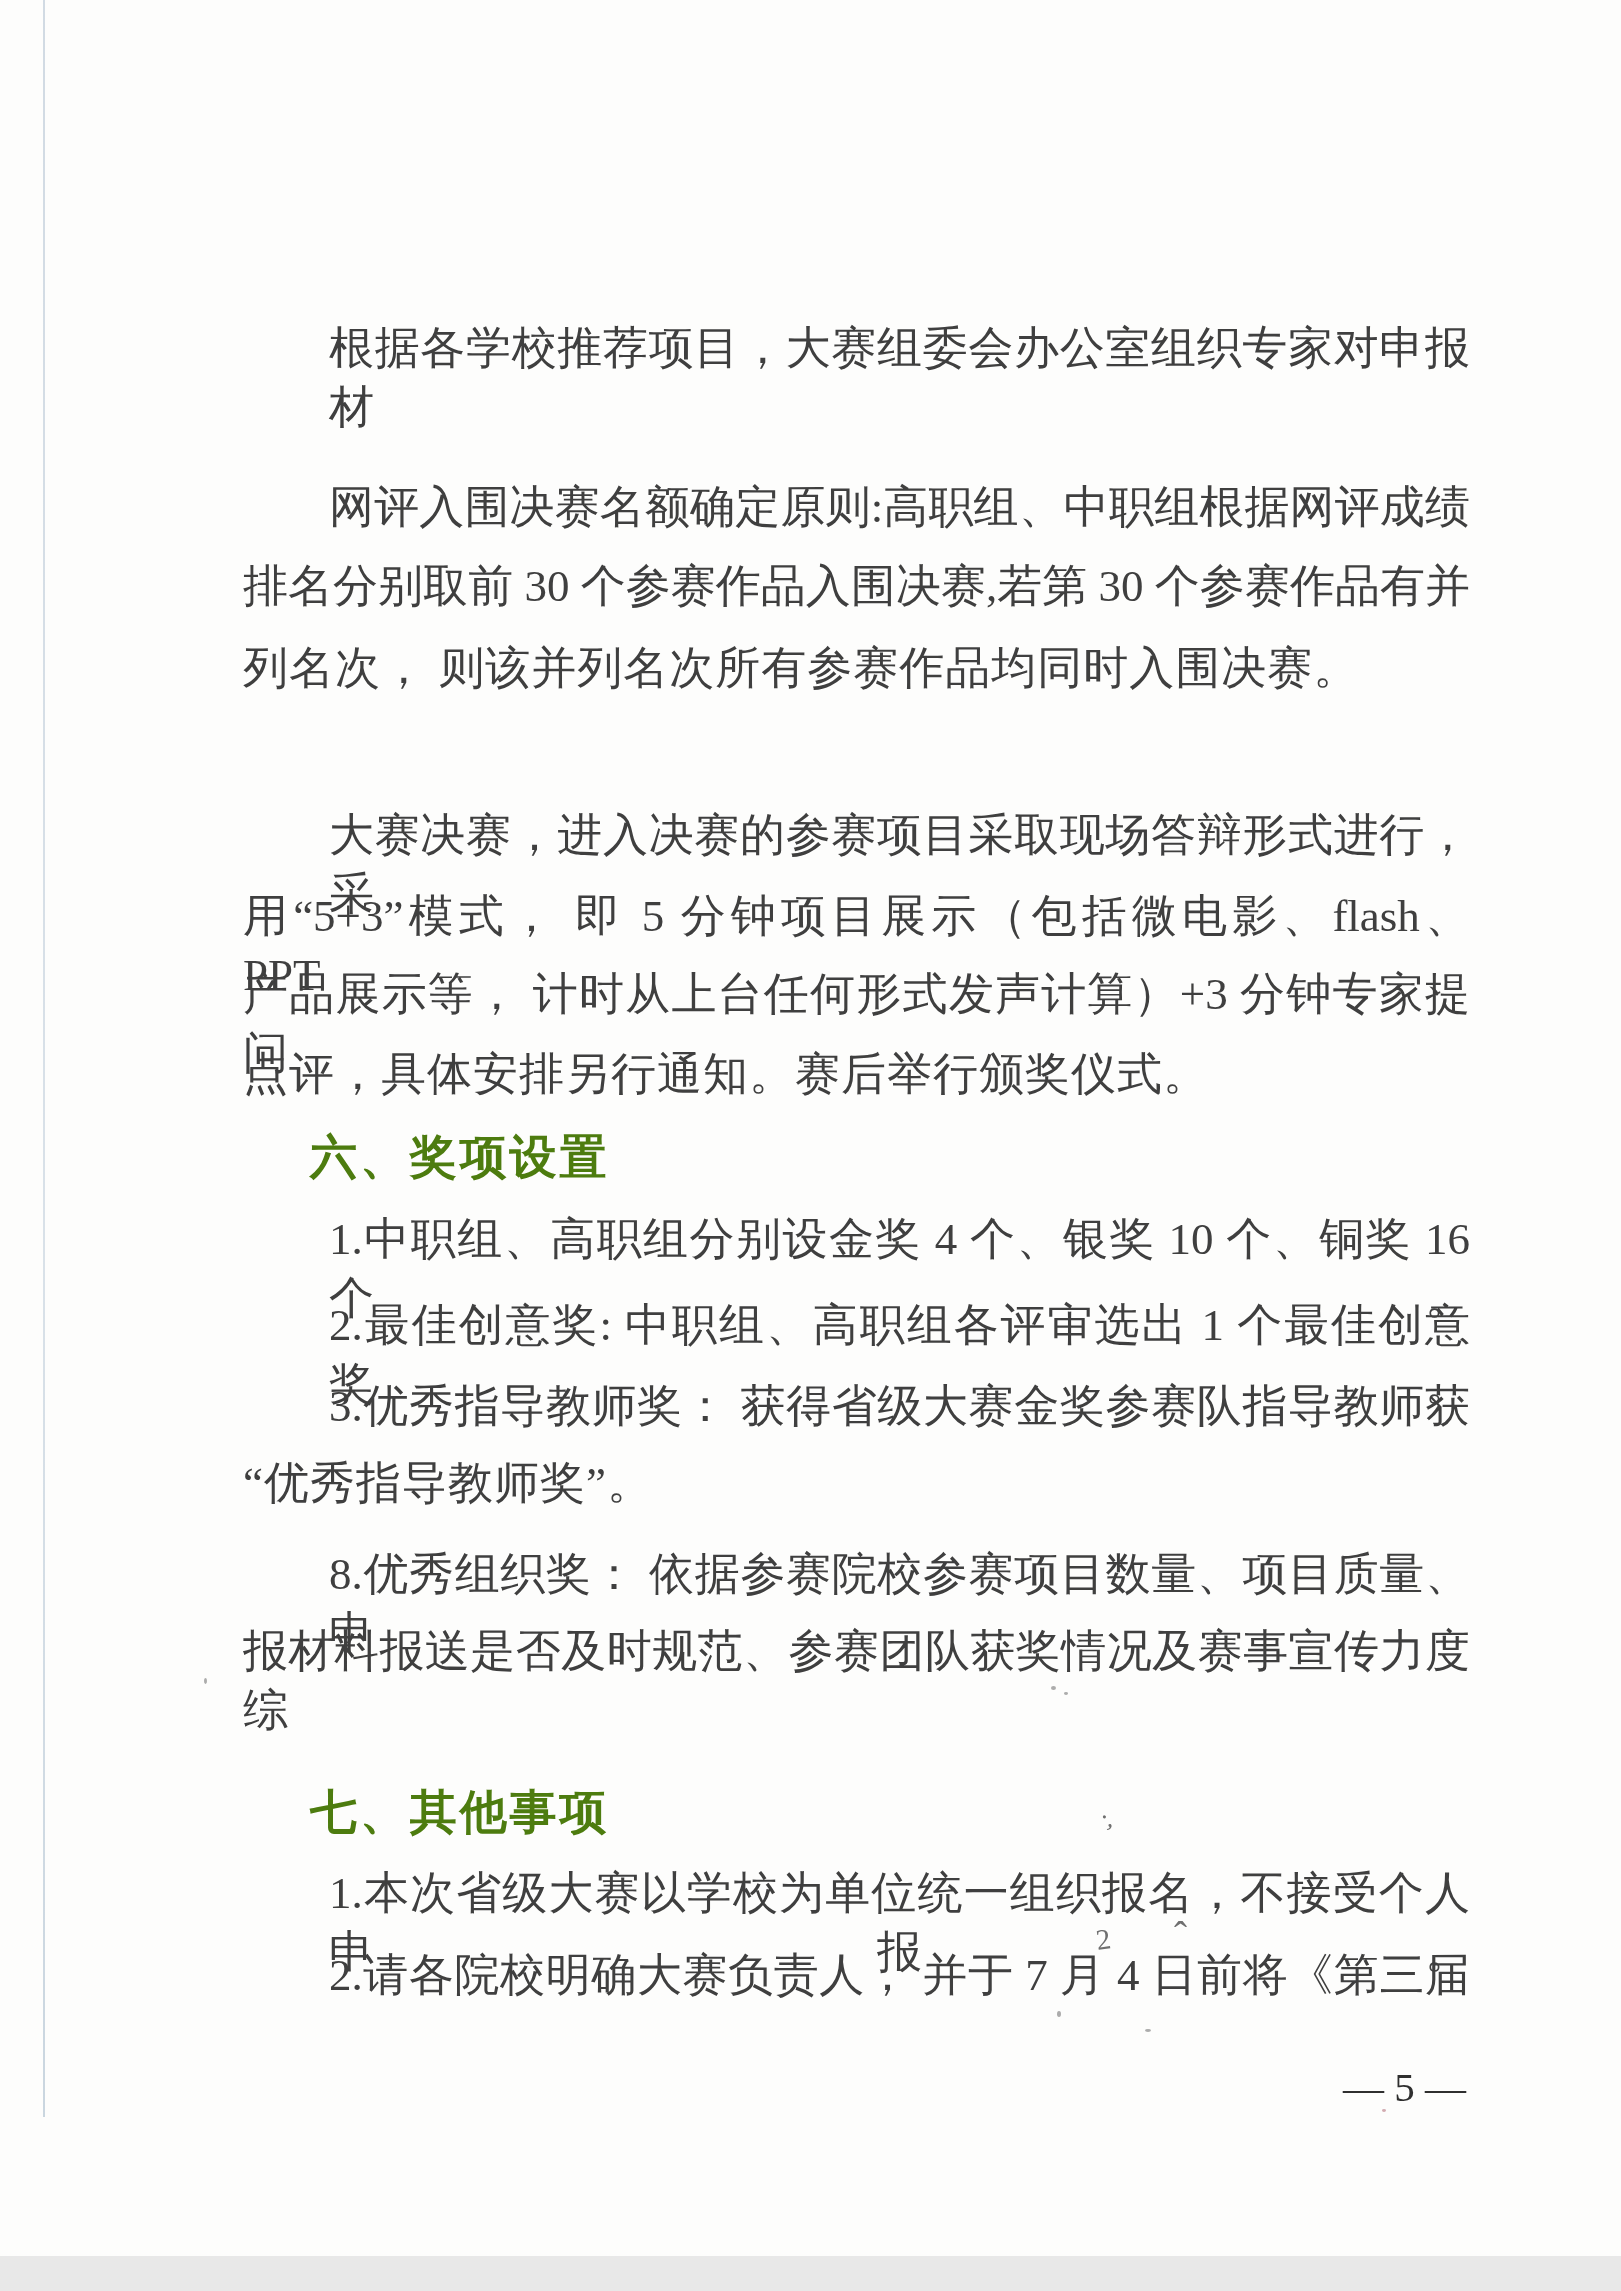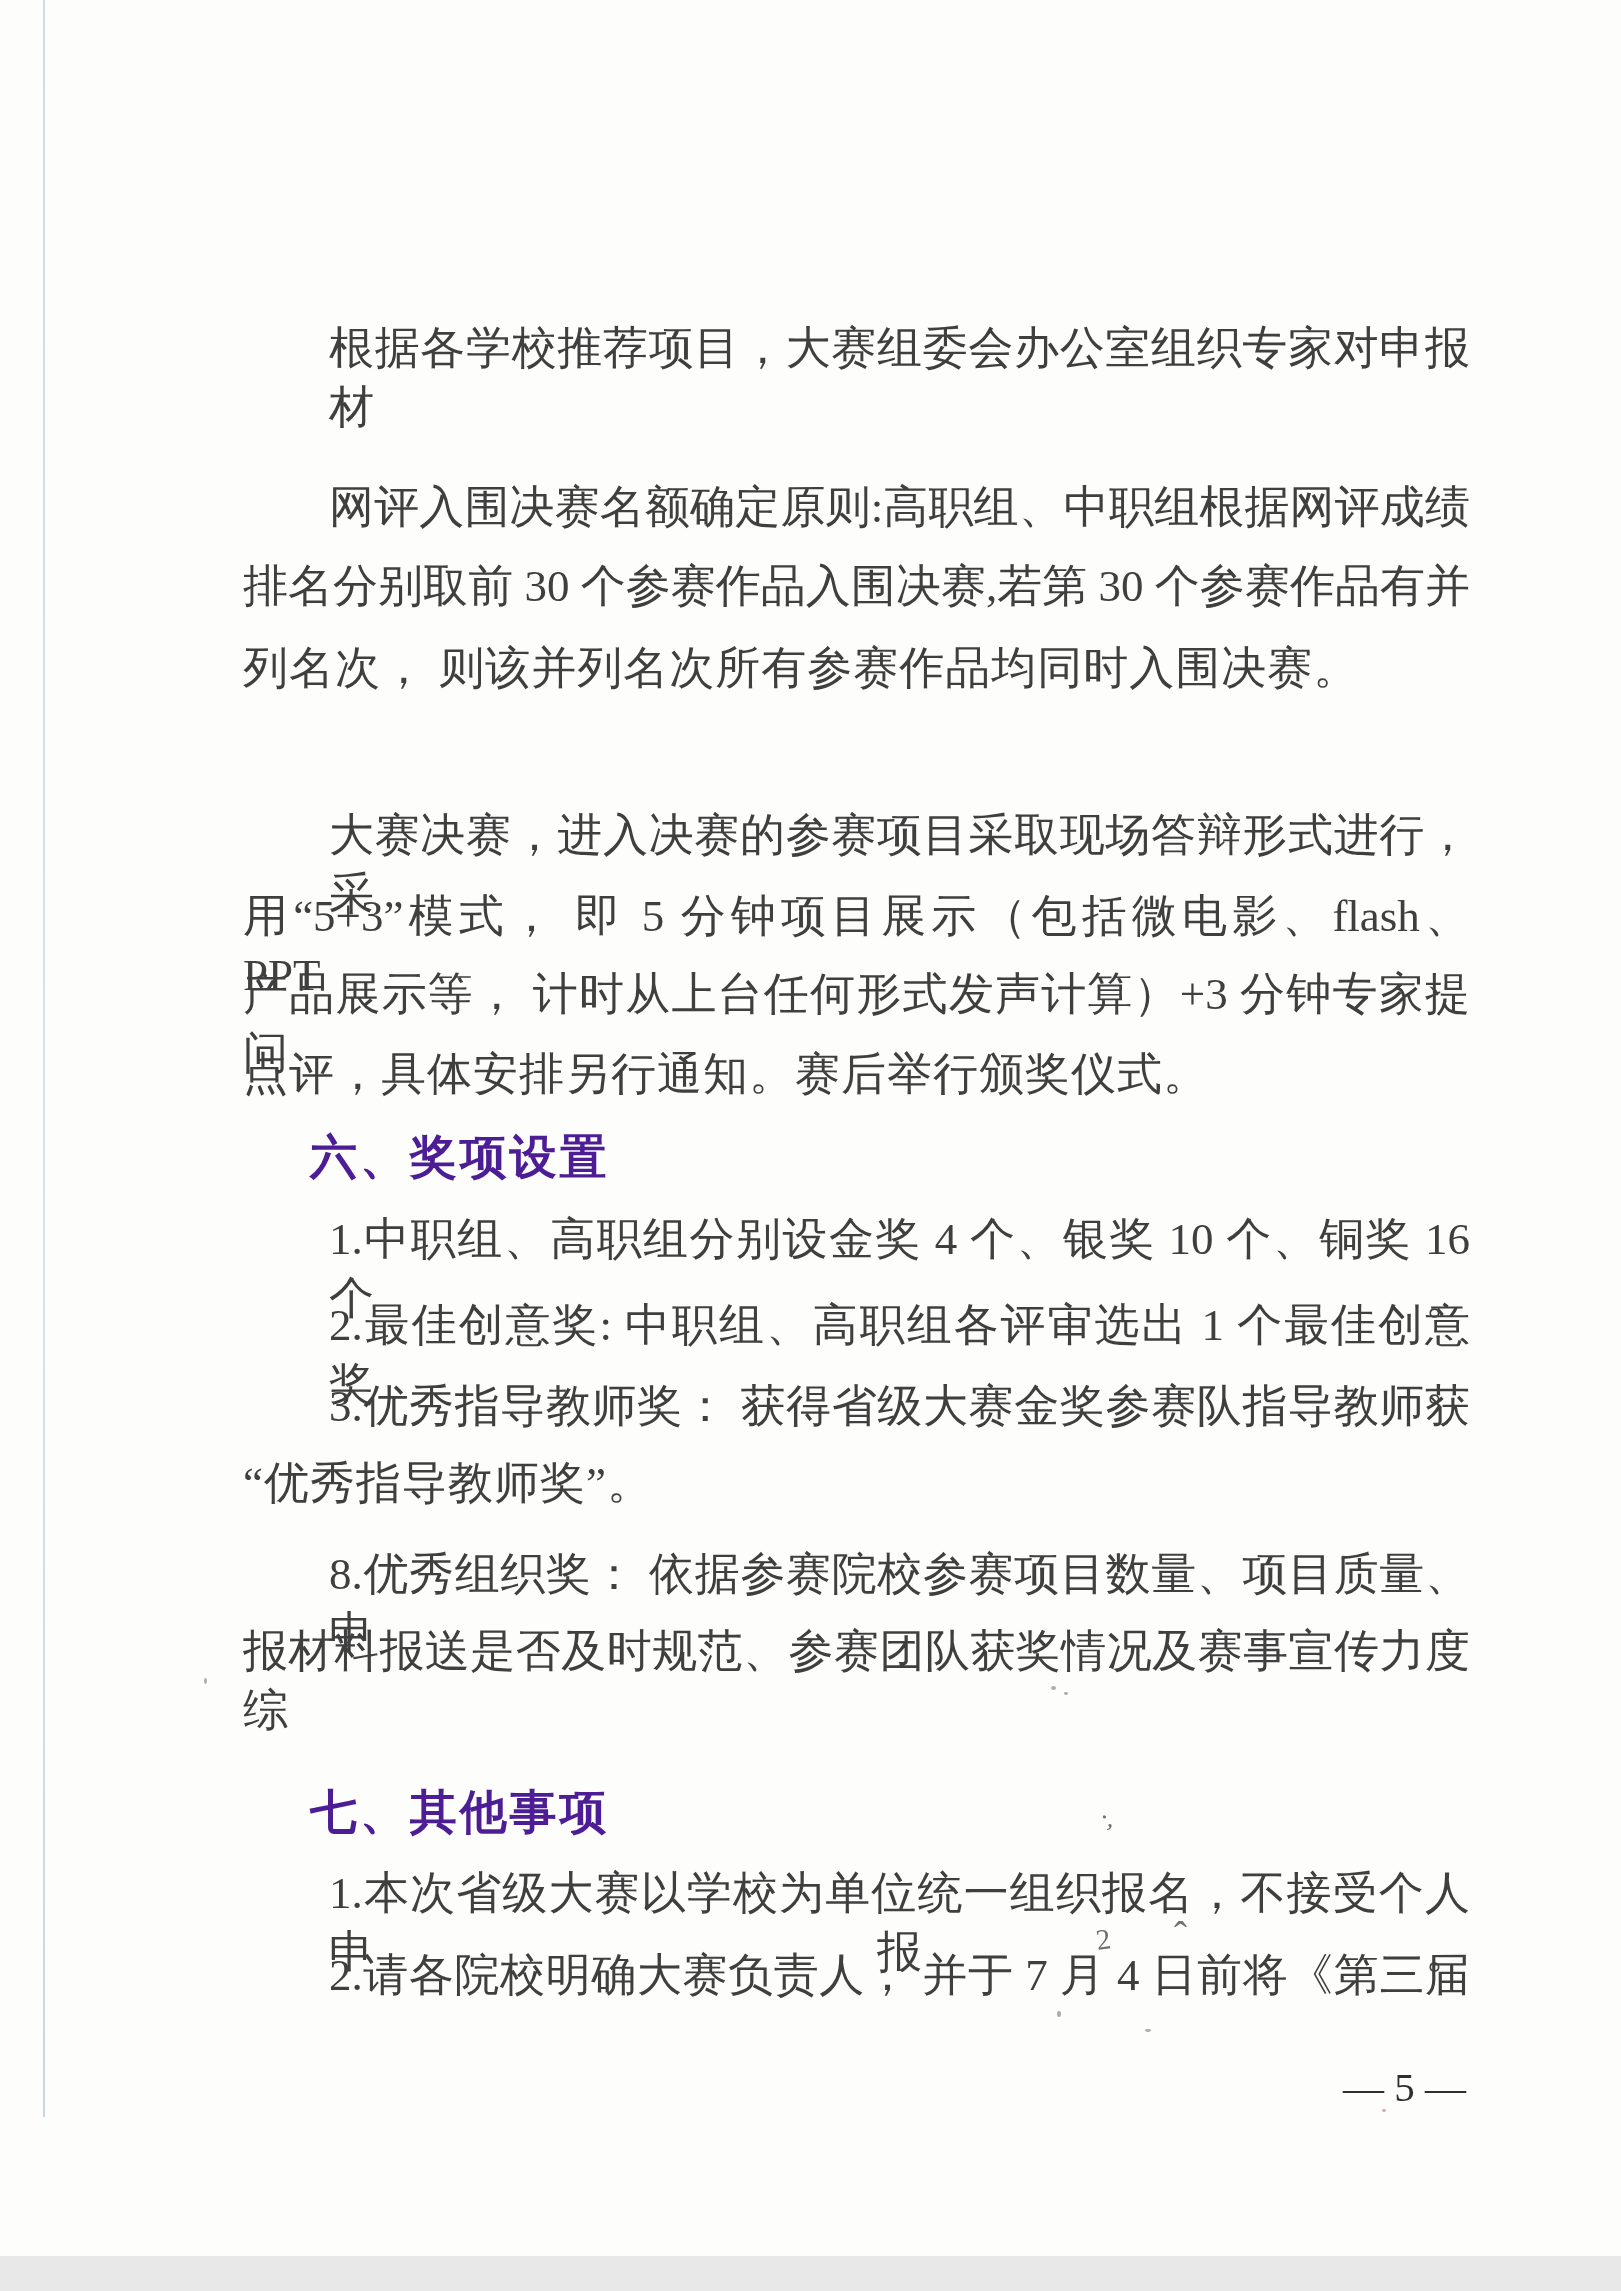--- a/index.html
+++ b/index.html
@@ -42,21 +42,21 @@
     text-align: justify;
     text-align-last: justify;
     letter-spacing: 0;
   }
   .line.indent {
     padding-left: 86px;
   }
   .line.heading {
     font-family: "Liberation Sans", "DejaVu Sans", sans-serif;
     font-weight: bold;
-    color: #4c1d95;
+    color: #4d7c0f;
     font-size: 47px;
     letter-spacing: 2.9px;
     padding-left: 67px;
   }
   .pagenum {
     position: absolute;
     left: 1341px;
     top: 2063px;
     width: 127px;
     text-align: center;

